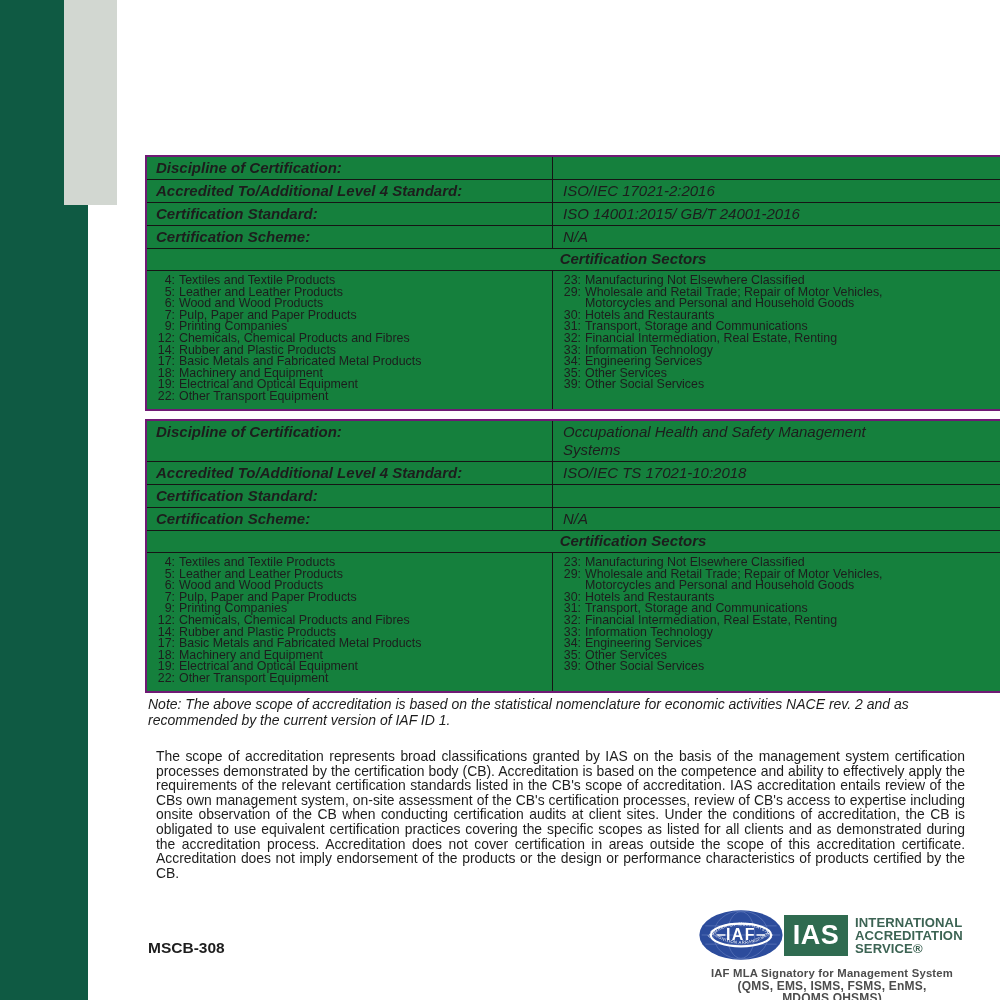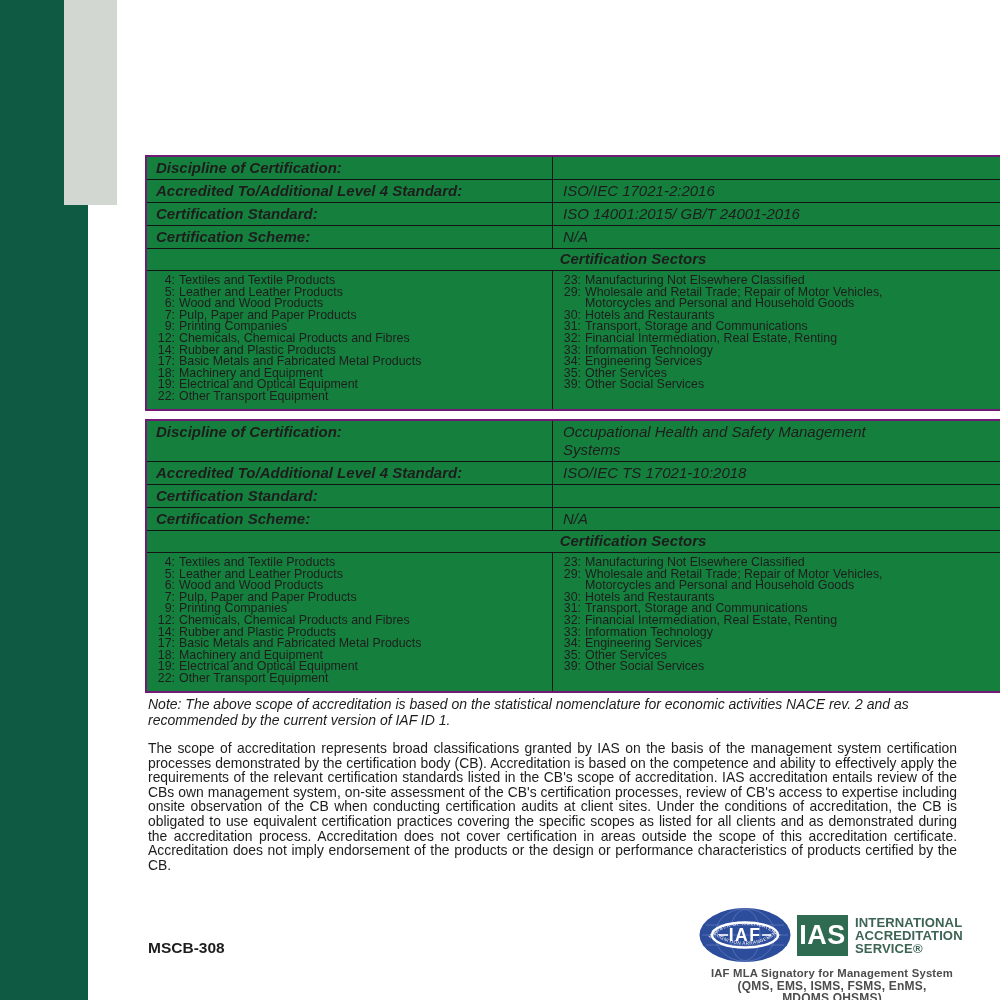--- a/index.html
+++ b/index.html
@@ -35,36 +35,36 @@
   .sector-col{box-sizing:border-box;padding:4px 4px 6px 6px;font-size:12.4px;line-height:11.6px;}
   .col-left{flex:0 0 406px;border-right:1.5px solid #151515;}
   .col-right{flex:1;}
   .sector-item{display:flex;}
   .sector-num{flex:0 0 22px;text-align:right;white-space:pre;}
   .sector-text{margin-left:4px;white-space:pre-line;}
 
   
   .note{position:absolute;left:148px;top:697px;width:810px;margin:0;
         font-style:italic;font-size:14px;line-height:15.5px;white-space:pre-line;}
-  .body-par{position:absolute;left:148px;top:741px;width:809px;margin:0;
+  .body-par{position:absolute;left:148px;top:741px;width:809px;margin:8px;
             font-size:13.9px;line-height:14.6px;text-align:justify;}
 
   
   .footer-left{position:absolute;left:148px;top:940px;}
   .f-code{font-weight:700;font-size:15.5px;line-height:16px;}
   .f-company{font-weight:700;font-size:18.5px;line-height:20px;letter-spacing:.2px;margin-top:44px;}
   .f-date{font-weight:700;font-size:13px;line-height:14px;}
   .f-page{font-weight:700;font-size:16.5px;line-height:18px;}
   .f-ref{font-size:10px;line-height:14px;color:#be185d;}
 
   
   .footer-logos{position:absolute;left:698px;top:906px;width:268px;text-align:center;}
   .logo-row{display:flex;align-items:center;justify-content:space-between;height:58px;}
   .ias-lockup{display:flex;align-items:center;gap:7px;}
-  .ias-box{width:51px;height:41px;background:#2f6b50;color:#fff;font-weight:700;font-size:27px;
+  .ias-box{width:64px;height:41px;background:#2f6b50;color:#fff;font-weight:700;font-size:27px;
            display:flex;align-items:center;justify-content:center;letter-spacing:.5px;}
   .ias-words{text-align:left;color:#3c6353;font-weight:700;font-size:13.5px;line-height:13px;
              letter-spacing:.1px;transform:scaleX(.97);transform-origin:0 50%;}
   .mla-caption{margin-top:3px;color:#4c4c4c;font-weight:700;font-size:11.3px;line-height:12.5px;
                letter-spacing:.2px;}
   .mla-schemes{font-size:12px;}
 </style>
 </head>
 <body>
 

